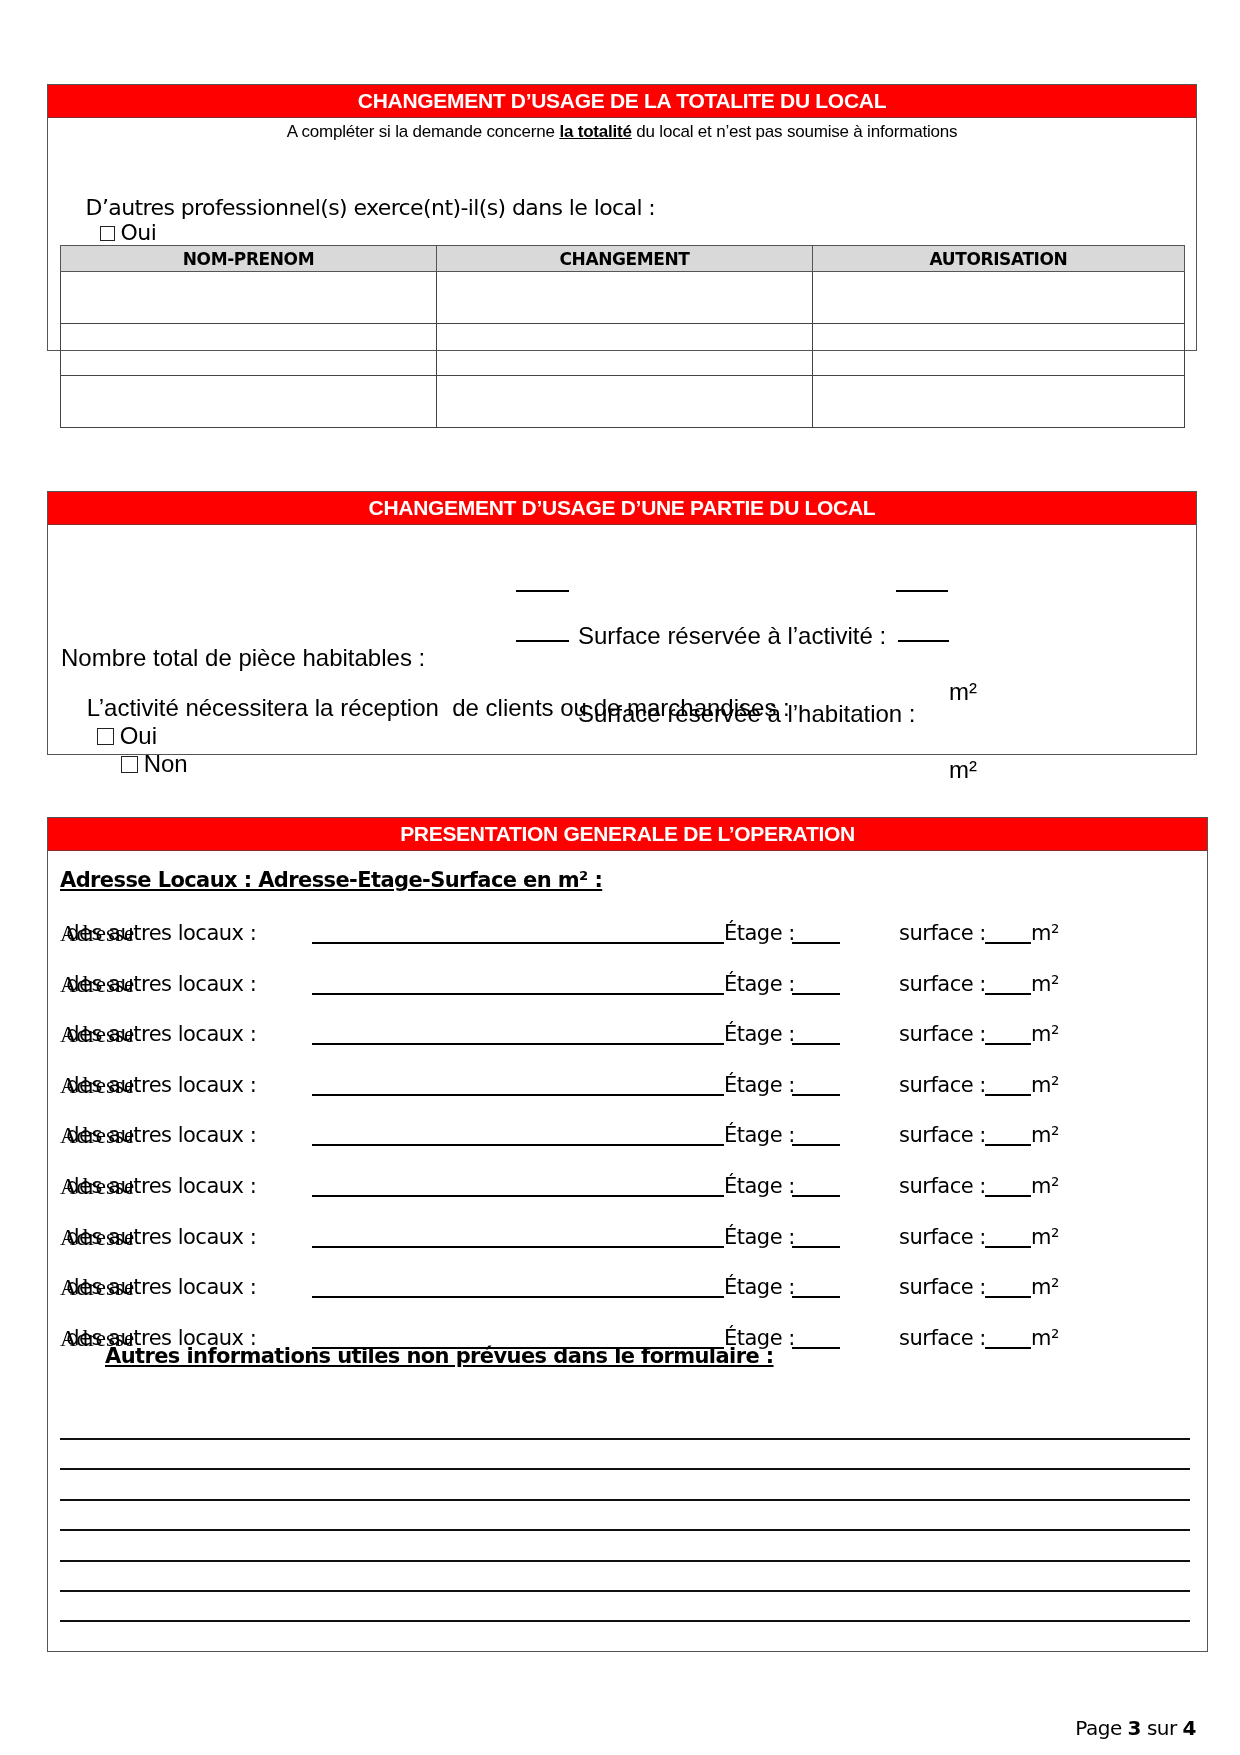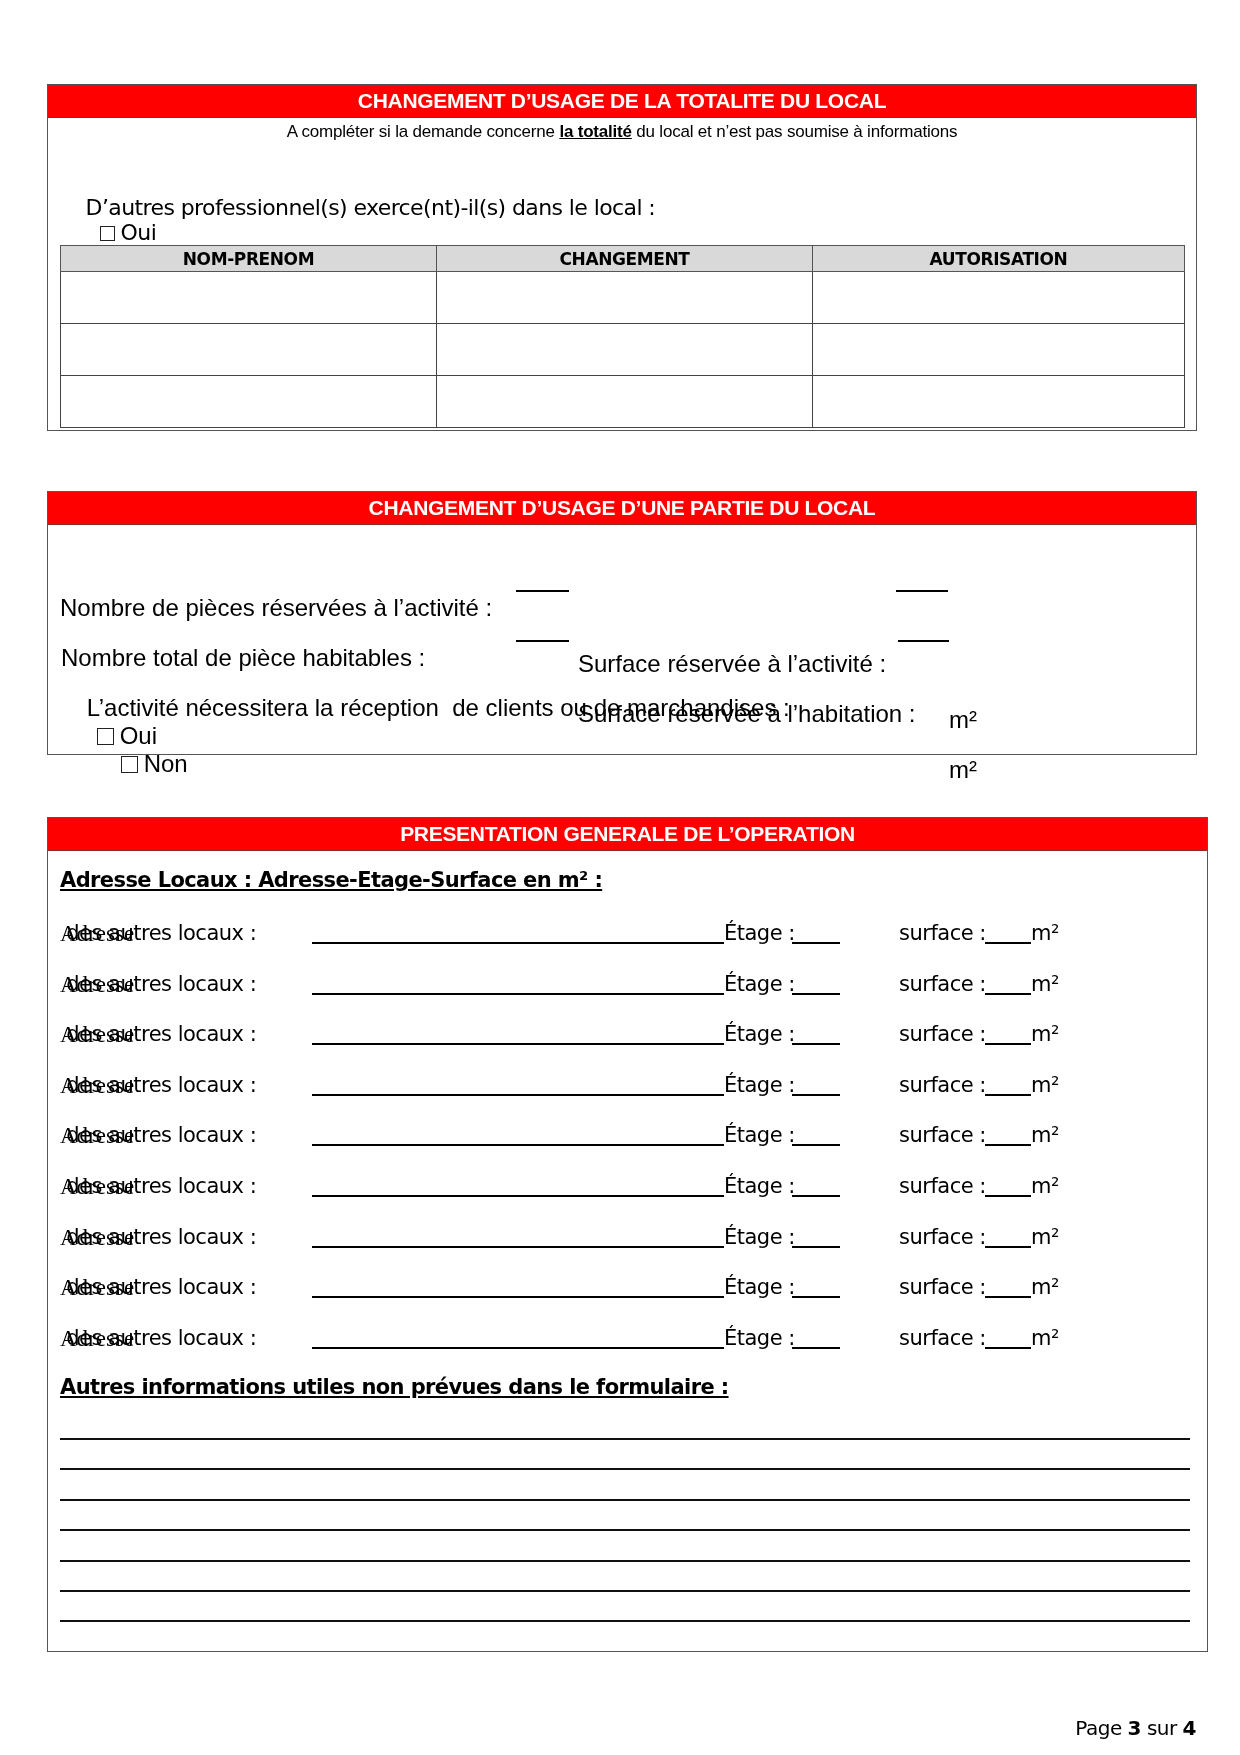--- a/index.html
+++ b/index.html
@@ -19,21 +19,21 @@
   .addr-row { position: absolute; left: 12px; width: 1140px; height: 30px; font-size: 21px; font-family: "DejaVu Sans", sans-serif; letter-spacing: -0.5px; }
   .addr-row .serif { font-family: "Liberation Serif", serif; font-size: 23px; letter-spacing: 0; }
   .addr-row span { position: absolute; top: 0; white-space: pre; }
   .free-line { position: absolute; left: 12px; width: 1130px; height: 0; border-top: 2.5px solid #111; }
   .footer { position: absolute; right: 44px; top: 1716px; font-size: 20px; font-family: "DejaVu Sans", sans-serif; letter-spacing: -0.5px; }
   .footer b { font-weight: bold; }
 </style>
 </head>
 <body>
 
-<div class="box" style="top:84px; width:1150px; height:347px;">
+<div class="box" style="top:84px; width:1150px; height:267px;">
   <div class="box-header">CHANGEMENT D’USAGE DE LA TOTALITE DU LOCAL</div>
   <div class="subtitle" style="top:37px;">
     <span>A compléter si la demande concerne </span><b>la totalité</b><span> du local et n’est pas soumise à informations</span>
   </div>
   <div class="line" style="top:85px;">
     <span>D’autres professionnel(s) exerce(nt)-il(s) dans le local :</span>
     <span class="chk" style="margin-left:14px;"></span><span>Oui</span>
     <span class="chk" style="margin-left:12px;"></span><span>Non</span>
   </div>
   <table class="grid">
@@ -61,21 +61,20 @@
         <td></td>
       </tr>
     </tbody>
   </table>
 </div>
 
 <div class="box" style="top:491px; width:1150px; height:264px;">
   <div class="box-header">CHANGEMENT D’USAGE D’UNE PARTIE DU LOCAL</div>
 
   <div class="line arial" style="top:74px; width:1120px; height:30px;">
-    <span style="position:absolute; left:0;">Nombre de pièces réservées à l’activité :</span>
     <span class="blank" style="position:absolute; left:456px; top:6px; width:53px;"></span>
     <span style="position:absolute; left:518px;">Surface réservée à l’activité :</span>
     <span class="blank" style="position:absolute; left:836px; top:6px; width:52px;"></span>
     <span style="position:absolute; left:889px;">m²</span>
   </div>
 
   <div class="line arial" style="top:124px; width:1120px; height:30px;">
     <span style="position:absolute; left:1px;">Nombre total de pièce habitables :</span>
     <span class="blank" style="position:absolute; left:456px; top:6px; width:53px;"></span>
     <span style="position:absolute; left:518px;">Surface réservée à l’habitation :</span>
@@ -172,21 +171,21 @@
         <span style="left:0;"><span class="serif">Adresse</span><span> des autres locaux :</span></span>
         <span class="blank" style="left:252px; top:3px; width:412px;"></span>
         <span style="left:664px;">Étage :</span>
         <span class="blank" style="left:732px; top:3px; width:48px;"></span>
         <span style="left:839px;">surface :</span>
         <span class="blank" style="left:925px; top:3px; width:46px;"></span>
         <span style="left:971px;">m²</span>
       </div>
     </div>
 
-  <div class="heading-u" style="top:557px;">Autres informations utiles non prévues dans le formulaire :</div>
+  <div class="heading-u" style="top:526px;margin-left:45px;">Autres informations utiles non prévues dans le formulaire :</div>
 
   <div id="free-lines">
       <div class="free-line" style="top: 620px;"></div>
       <div class="free-line" style="top: 650.4px;"></div>
       <div class="free-line" style="top: 680.8px;"></div>
       <div class="free-line" style="top: 711.2px;"></div>
       <div class="free-line" style="top: 741.6px;"></div>
       <div class="free-line" style="top: 772px;"></div>
       <div class="free-line" style="top: 802.4px;"></div>
     </div>

